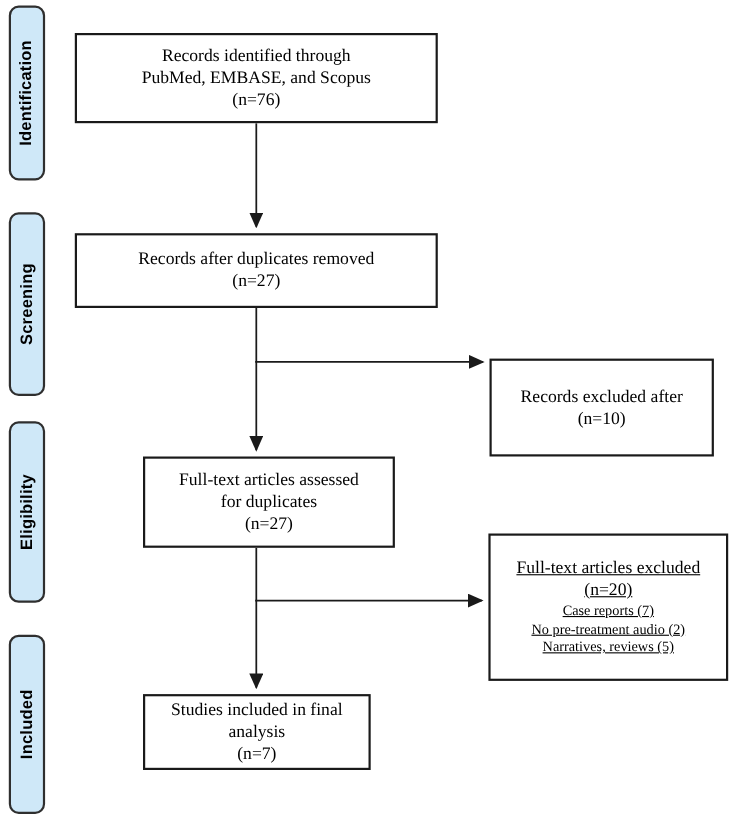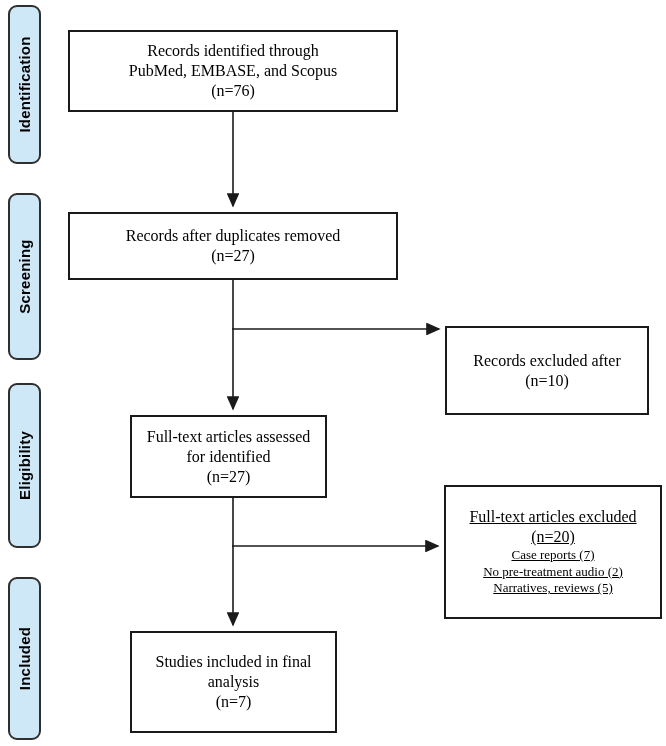--- a/index.html
+++ b/index.html
@@ -63,23 +63,23 @@
     line-height: 1.25;
     padding: 2px 4px;
   }
   .box .line { display: block; }
   .box .line.small { font-size: 13px; line-height: 1.28; }
   .underline { text-decoration: underline; }
 
   .box-identified        { left: 68px;  top: 30px;  width: 330px; height: 82px; }
   .box-deduplicated      { left: 68px;  top: 212px; width: 330px; height: 68px; }
   .box-screened-excluded { left: 445px; top: 290px; width: 204px; height: 89px; margin-top: 36px; }
-  .box-fulltext-assessed { left: 130px; top: 415px; width: 197px; height: 83px; }
+  .box-fulltext-assessed { left: 130px; top: 415px; width: 229px; height: 83px; }
   .box-fulltext-excluded { left: 444px; top: 485px; width: 218px; height: 134px; text-decoration: underline; }
-  .box-included          { left: 130px; top: 631px; width: 207px; height: 102px; }
+  .box-included          { left: 130px; top: 631px; width: 207px; height: 69px; }
 
   .connectors {
     position: absolute;
     left: 0; top: 0;
     width: 666px; height: 746px;
     color: var(--arrow);
     pointer-events: none;
   }
 </style>
 </head>
@@ -124,21 +124,21 @@
     <span class="line">(n=27)</span>
   </div>
 
   <div class="box box-screened-excluded">
     <span class="line">Records excluded after</span>
     <span class="line">(n=10)</span>
   </div>
 
   <div class="box box-fulltext-assessed">
     <span class="line">Full-text articles assessed</span>
-    <span class="line">for identified</span>
+    <span class="line">for duplicates</span>
     <span class="line">(n=27)</span>
   </div>
 
   <div class="box box-fulltext-excluded">
     <span class="line">Full-text articles excluded</span>
     <span class="line">(n=20)</span>
     <span class="line small">Case reports (7)</span>
     <span class="line small">No pre-treatment audio (2)</span>
     <span class="line small">Narratives, reviews (5)</span>
   </div>

